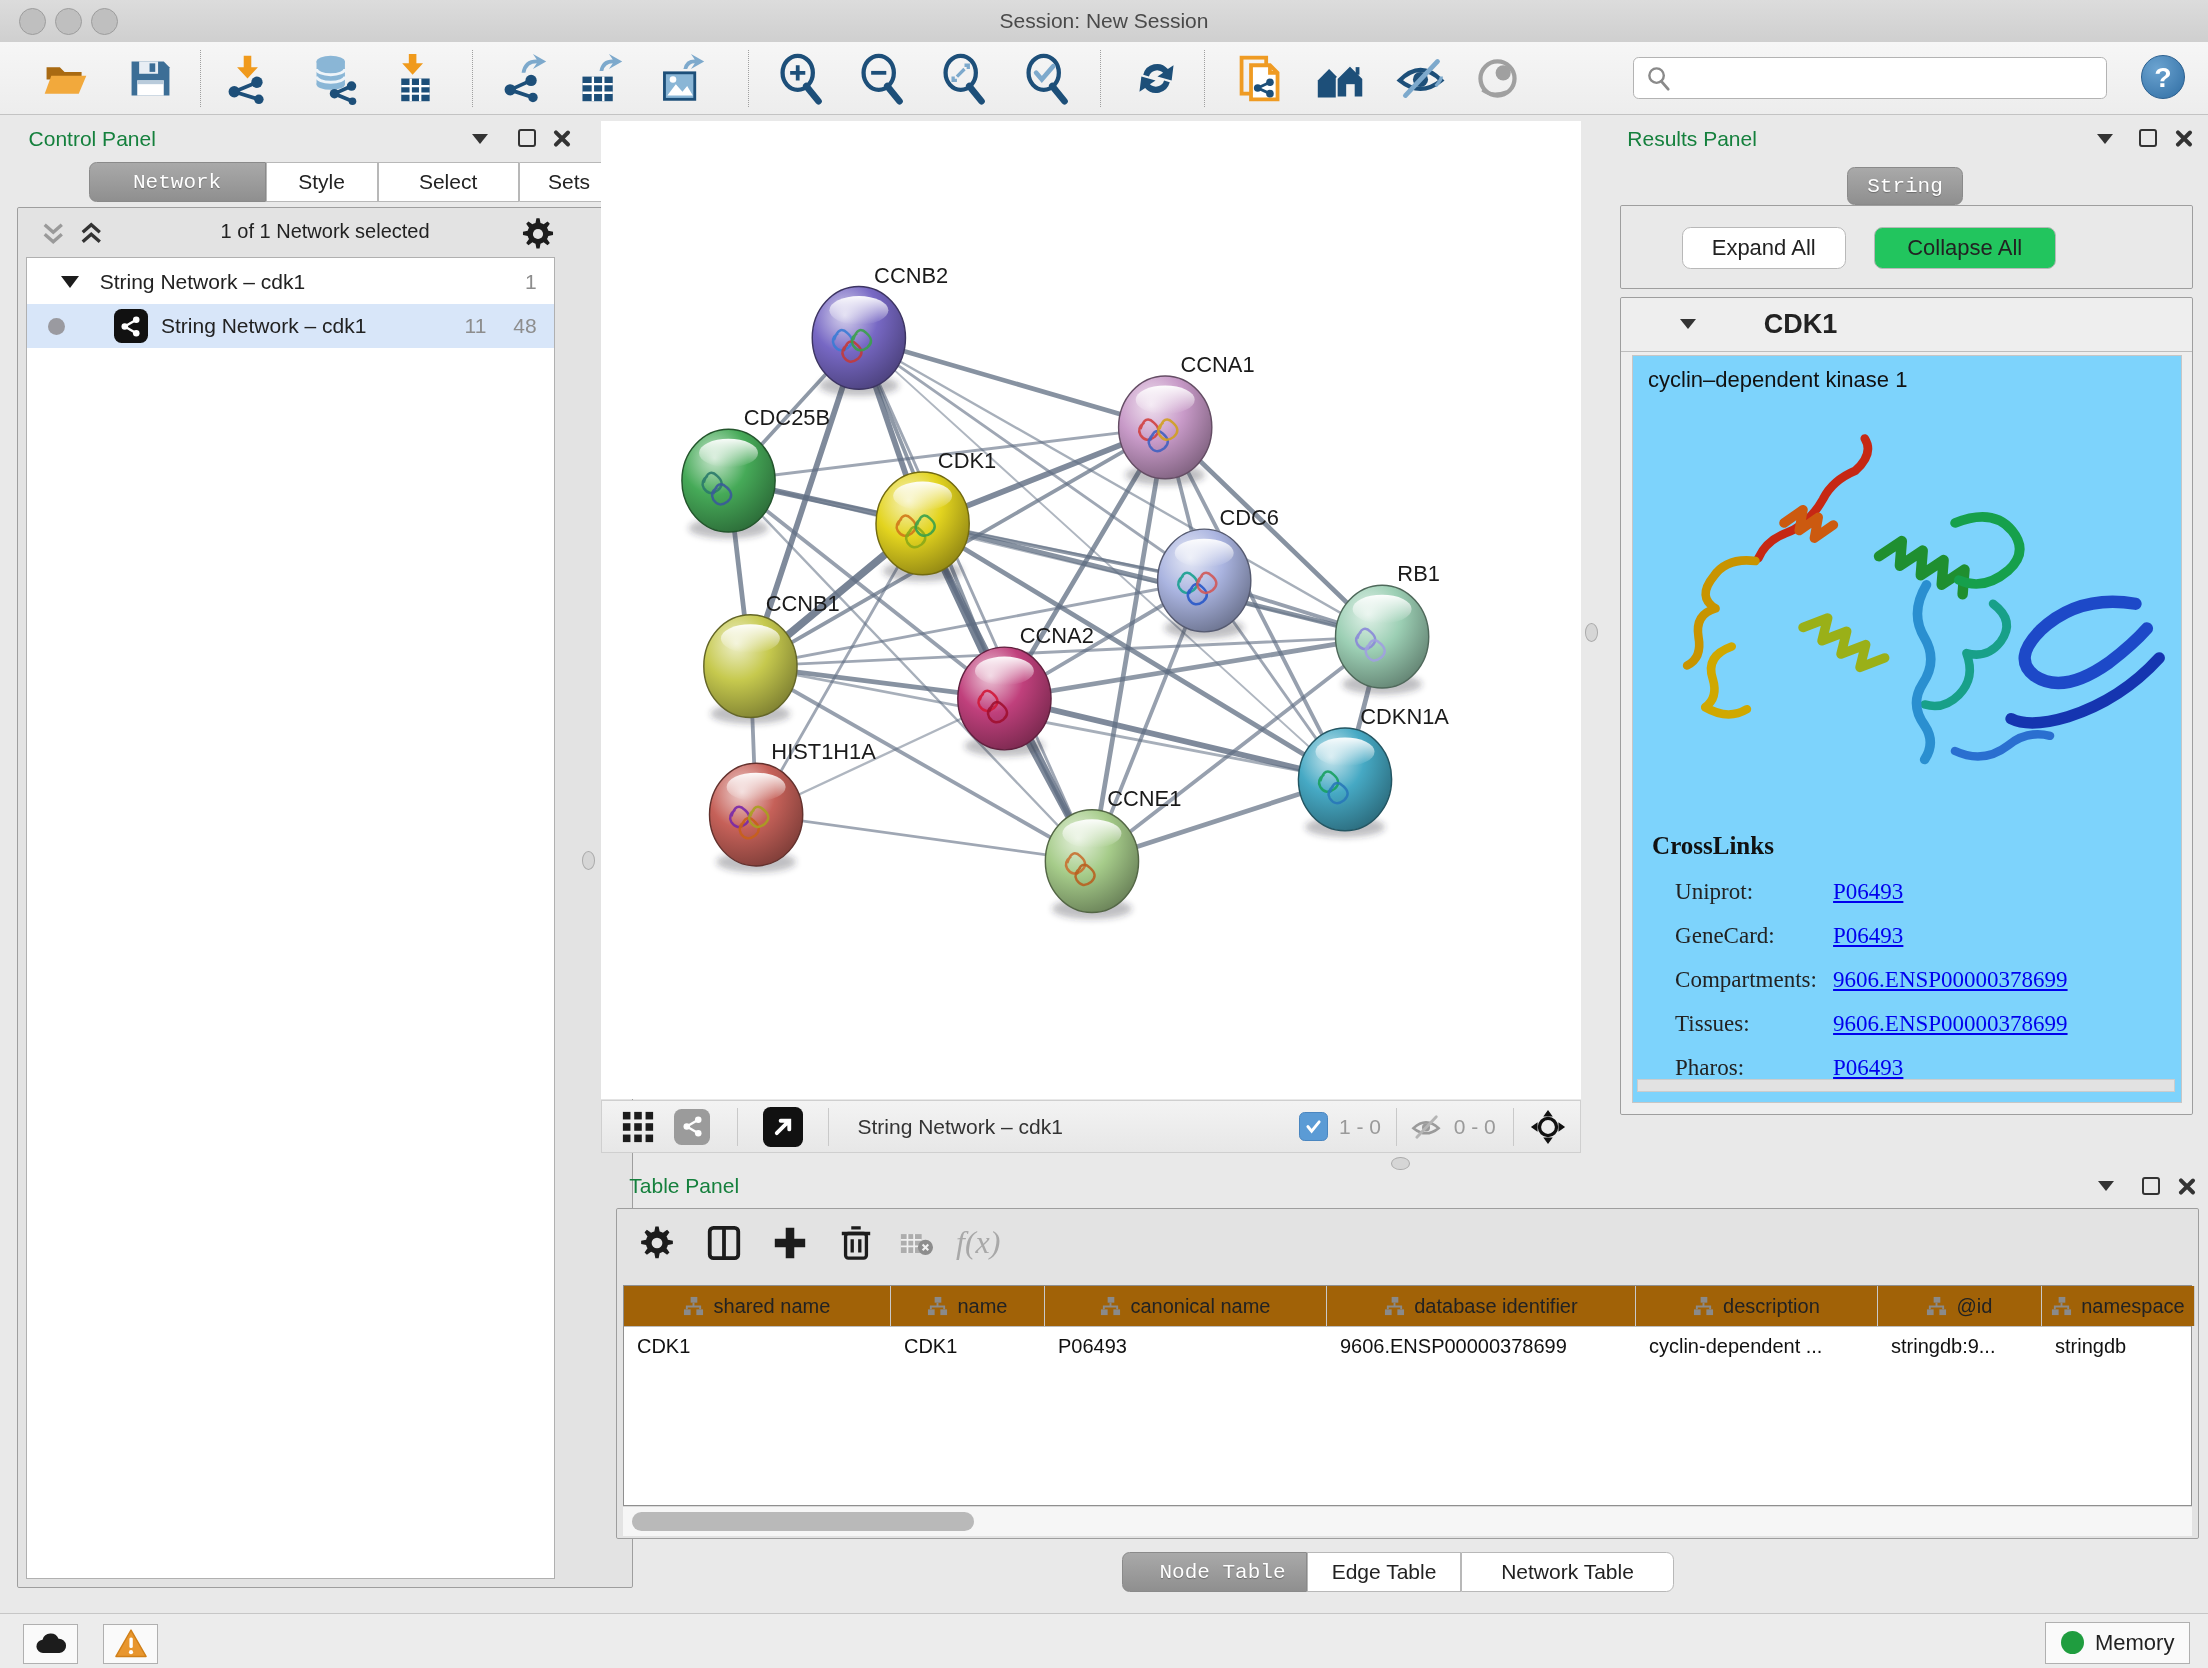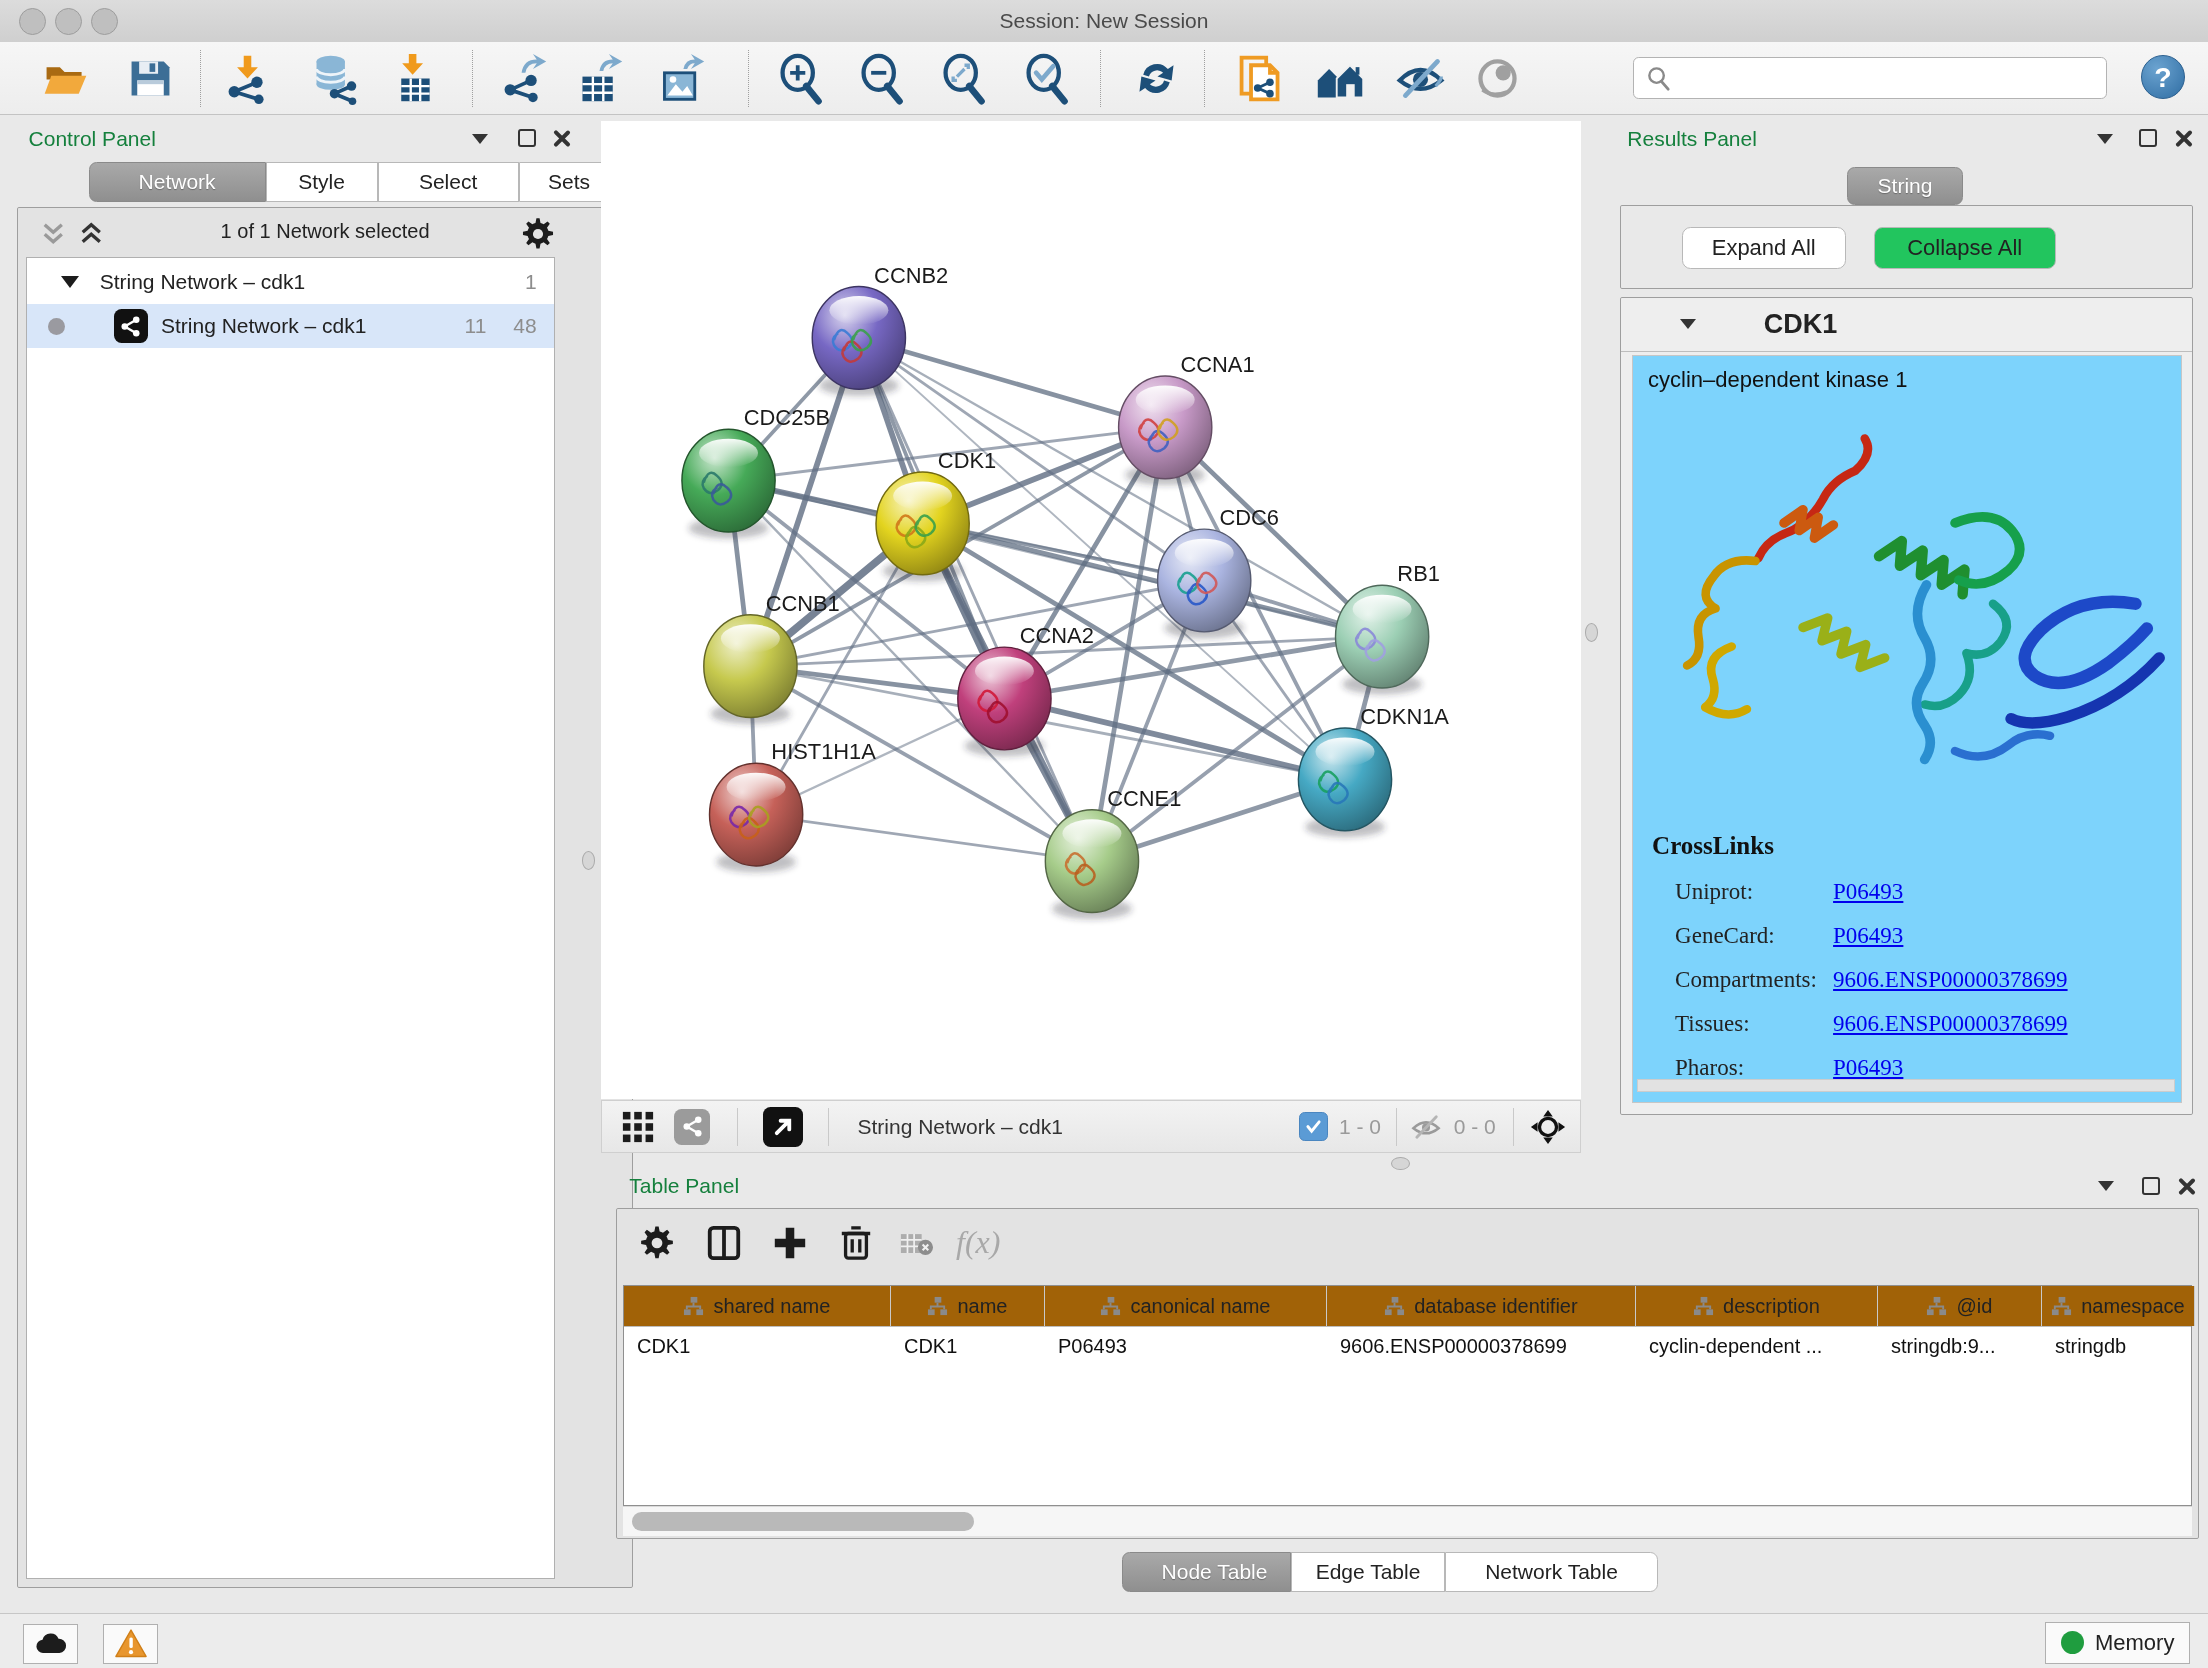--- a/index.html
+++ b/index.html
@@ -28,21 +28,21 @@
   
   .panel-title{font-size:21px;color:#15803d;}
   .mini-tri{width:0;height:0;border-left:8.6px solid transparent;border-right:8.6px solid transparent;border-top:10.5px solid #333;}
   .mini-sq{width:18px;height:18px;border:2.4px solid #333;border-radius:2.9px;box-sizing:border-box;}
   .mini-x{position:relative;width:19px;height:19px;}
   .mini-x:before,.mini-x:after{content:"";position:absolute;left:8.6px;top:-1px;width:3.8px;height:21px;background:#333;border-radius:1.9px;}
   .mini-x:before{transform:rotate(45deg);}.mini-x:after{transform:rotate(-45deg);}
   .tabbtn{height:40px;border:1px solid #b8b8b8;background:#fff;color:#222;font-size:21px;
     display:flex;align-items:center;justify-content:center;box-sizing:border-box;}
   .tabbtn.active{background:linear-gradient(#a9a9a9,#8f8f8f);color:#fff;border-color:#8a8a8a;
-    text-shadow:0 1px 1px rgba(0,0,0,.3);}
+    text-shadow:0 1px 1px rgba(0,0,0,.3);font-family:Liberation Mono, monospace;}
   .tab-l{border-radius:7.6px 0 0 7.6px;}
   .tab-r{border-radius:0 7.6px 7.6px 0;}
   .tab-solo{border-radius:7.6px;}
   .inner-box{background:#e3e3e3;border:1.9px solid #9e9e9e;border-radius:1.9px;box-sizing:border-box;}
   .white-box{background:#fff;border:1px solid #b0b0b0;box-sizing:border-box;}
   .grip{width:13.3px;height:19px;border-radius:50%;background:#d6d6d6;border:1px solid #ababab;box-sizing:border-box;}
   .grip.h{width:19px;height:13.3px;}
   
   .treerow{left:0;width:100%;height:44px;display:flex;align-items:center;font-size:21px;}
   .row-sel{background:#d8e6f9;}
@@ -754,21 +754,21 @@
           </div>
         </div>
     </div>
 
     <div class="abs scroll-track" style="left:5.7px;top:297px;width:1569px;height:28.5px;">
       <div class="scroll-thumb abs" style="left:9.5px;top:4.8px;width:342px;height:19px;"></div>
     </div>
   </div>
 
   <div class="abs" style="left:506px;top:384px;display:flex;">
-    <div class="tabbtn tab-l active" style="width:169px;padding-left:16px;">Node Table</div>
+    <div class="tabbtn tab-l active" style="width:185px;padding-left:16px;">Node Table</div>
     <div class="tabbtn" style="width:154px;">Edge Table</div>
     <div class="tabbtn tab-r" style="width:213px;">Network Table</div>
   </div>
 </div>
 
 <div class="abs statusbar">
   <div class="abs status-btn" style="left:23px;">
     <svg width="32" height="23" viewBox="0 0 34 24">
       <path d="M9 22 a7 7 0 0 1 -1 -14 a9 9 0 0 1 17 -1 a6.5 6.5 0 0 1 1 15z" fill="#1c1c1c"></path>
     </svg>

